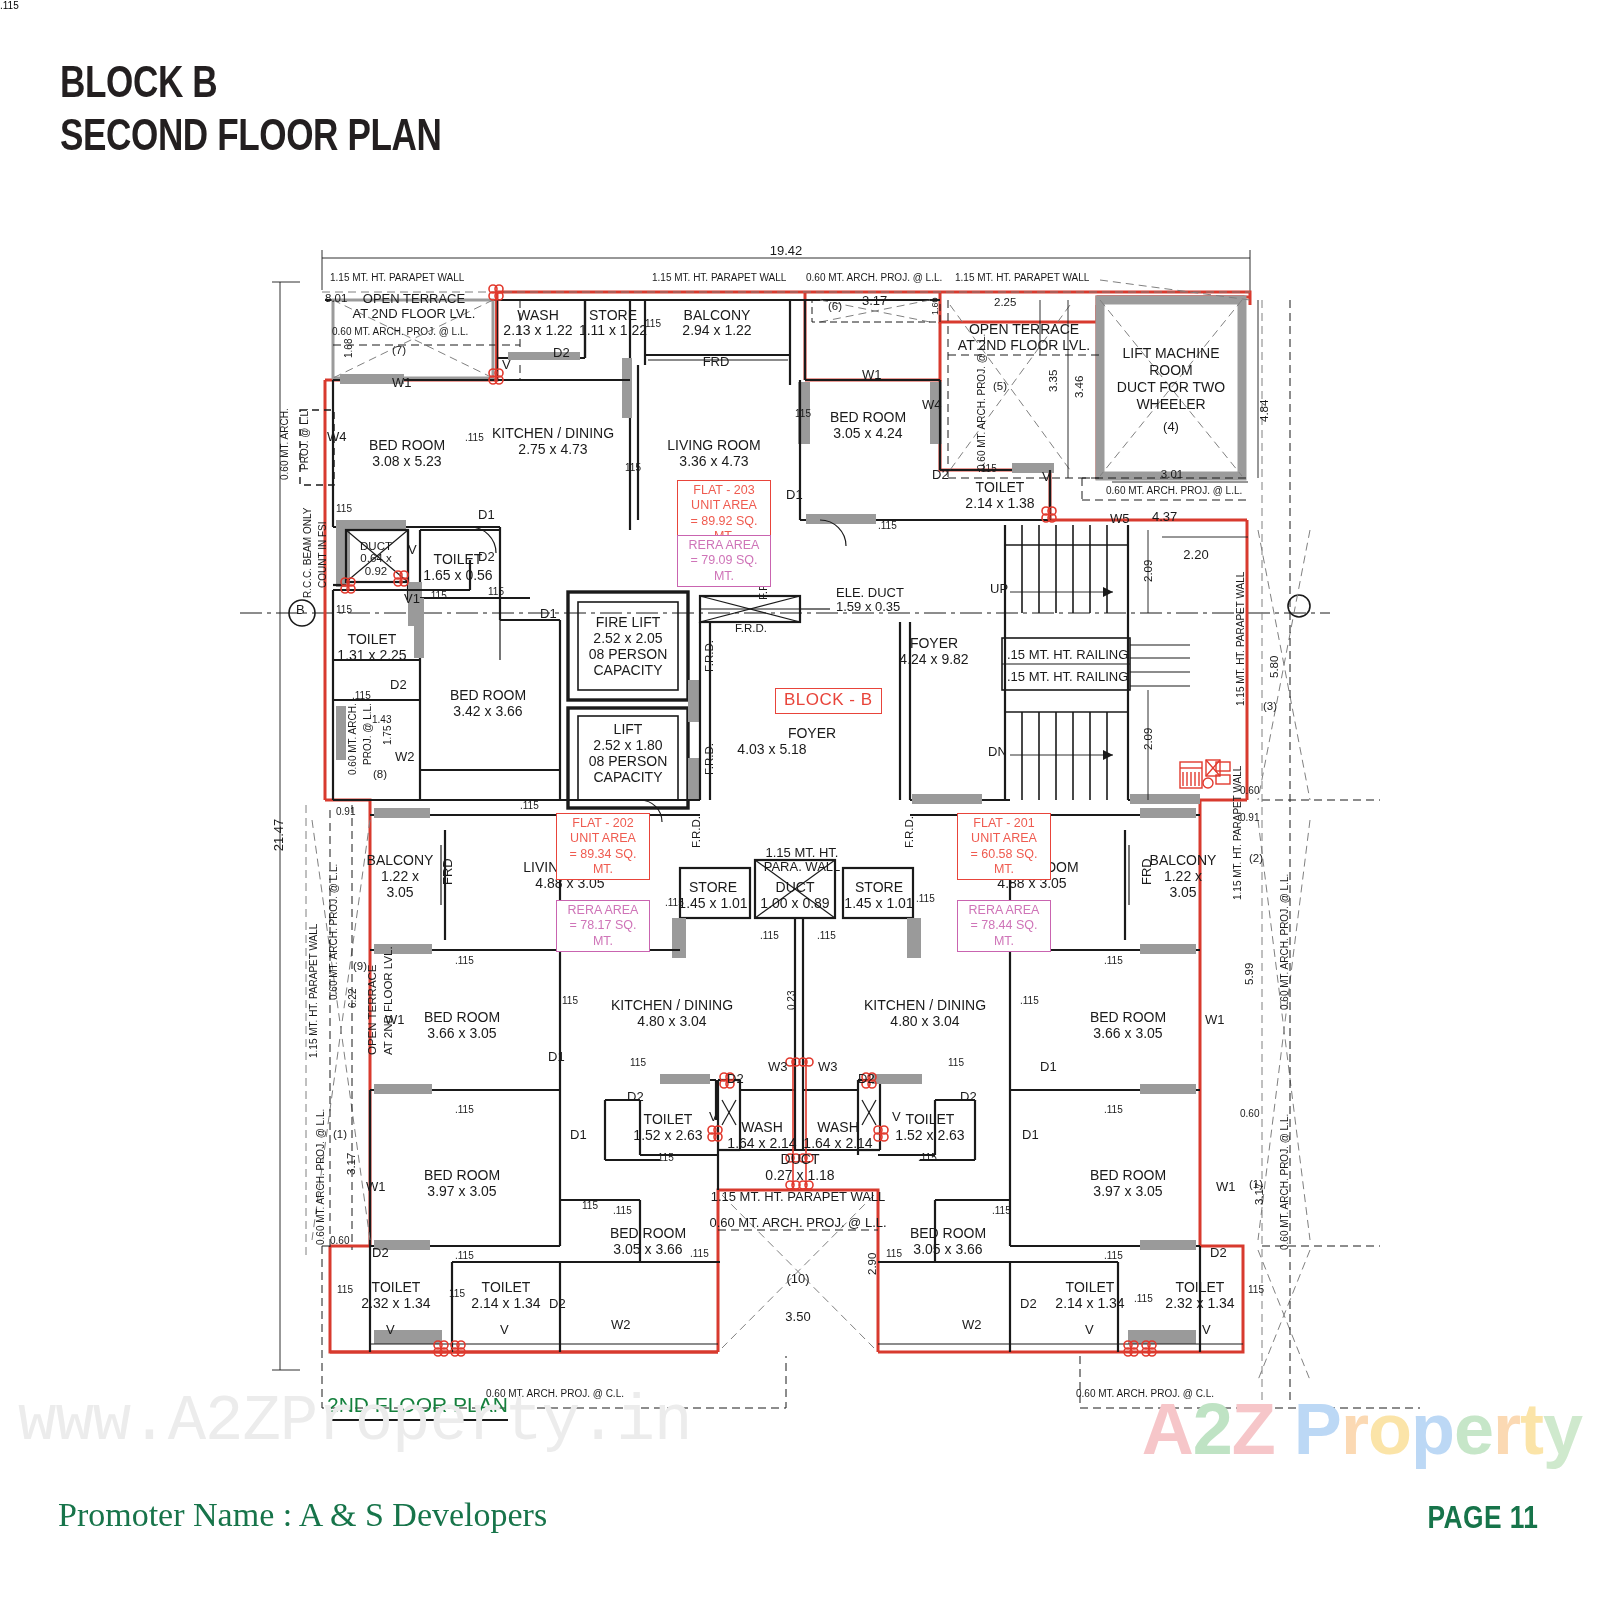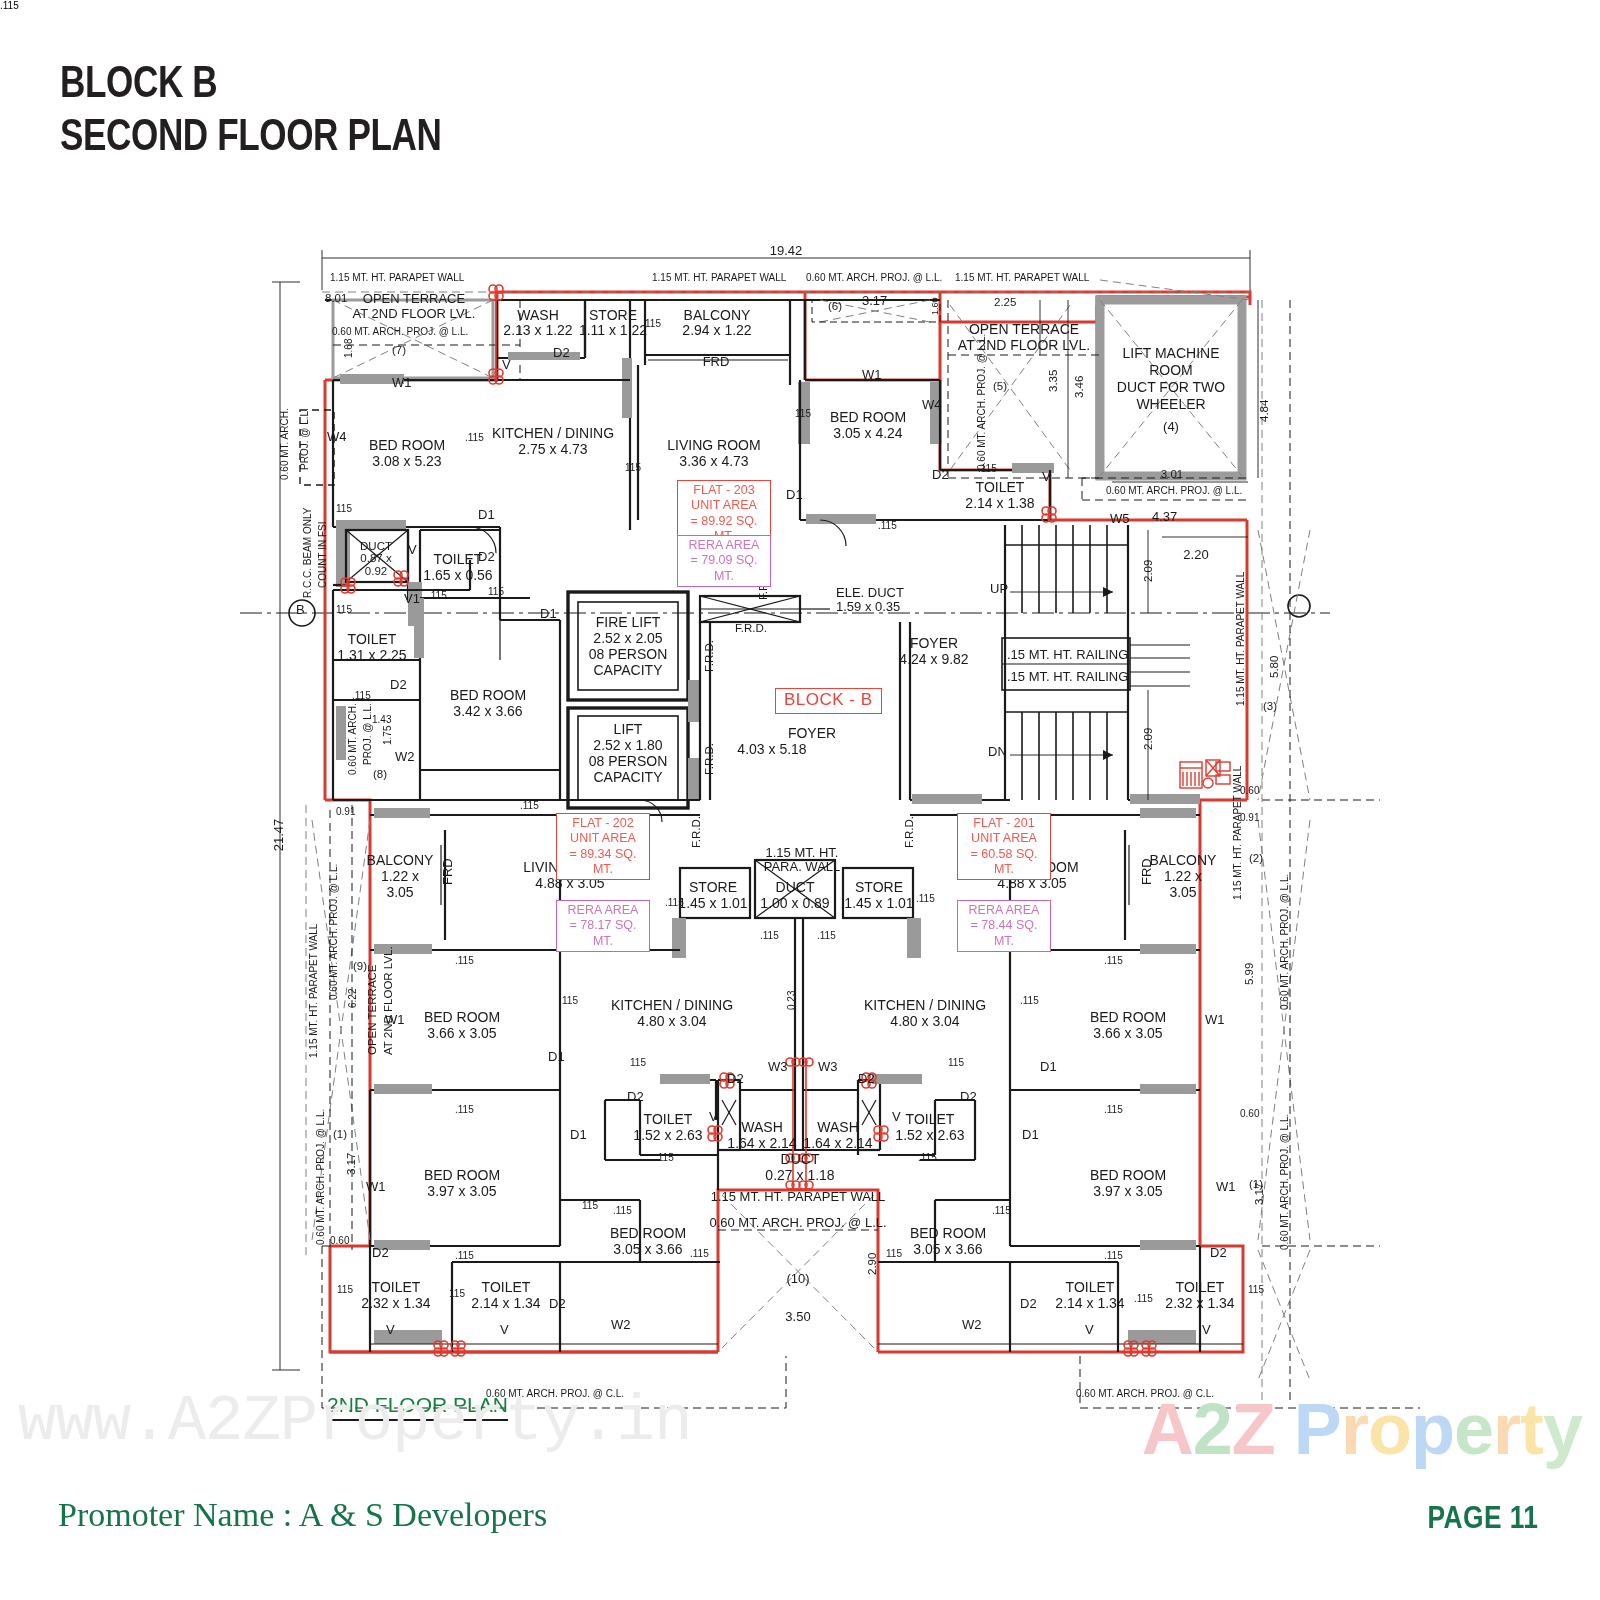--- a/index.html
+++ b/index.html
@@ -538,21 +538,21 @@
   <div class="lbl t10" style="left:392px;top:376px">W1</div>
   <div class="lbl t10" style="left:786px;top:488px">D1</div>
 
   <div class="lbl t8 vert" style="left:279px;top:480px;transform:rotate(-90deg);transform-origin:left top">0.60 MT. ARCH.</div>
   <div class="lbl t8 vert" style="left:299px;top:470px;transform:rotate(-90deg);transform-origin:left top">PROJ. @ L.L.</div>
   <div class="lbl t8 vert" style="left:302px;top:598px;transform:rotate(-90deg);transform-origin:left top">R.C.C. BEAM ONLY</div>
   <div class="lbl t8 vert" style="left:317px;top:588px;transform:rotate(-90deg);transform-origin:left top">COUNT IN FSI</div>
   <div class="lbl t10" style="left:296px;top:603px">B</div>
 
   <div class="lbl t9 c" style="left:376px;top:540px">DUCT</div>
-  <div class="lbl t9 c" style="left:376px;top:552px">0.87 x</div>
+  <div class="lbl t9 c" style="left:376px;top:552px">0.64 x</div>
   <div class="lbl t9 c" style="left:376px;top:565px">0.92</div>
   <div class="lbl t11 c" style="left:458px;top:552px">TOILET</div>
   <div class="lbl t11 c" style="left:458px;top:568px">1.65 x 0.56</div>
   <div class="lbl t11 c" style="left:372px;top:632px">TOILET</div>
   <div class="lbl t11 c" style="left:372px;top:648px">1.31 x 2.25</div>
   <div class="lbl t10" style="left:408px;top:543px">V</div>
   <div class="lbl t10" style="left:404px;top:592px">V1</div>
   <div class="lbl t10" style="left:478px;top:550px">D2</div>
   <div class="lbl t8" style="left:336px;top:604px">115</div>
   <div class="lbl t8" style="left:488px;top:586px">115</div>

